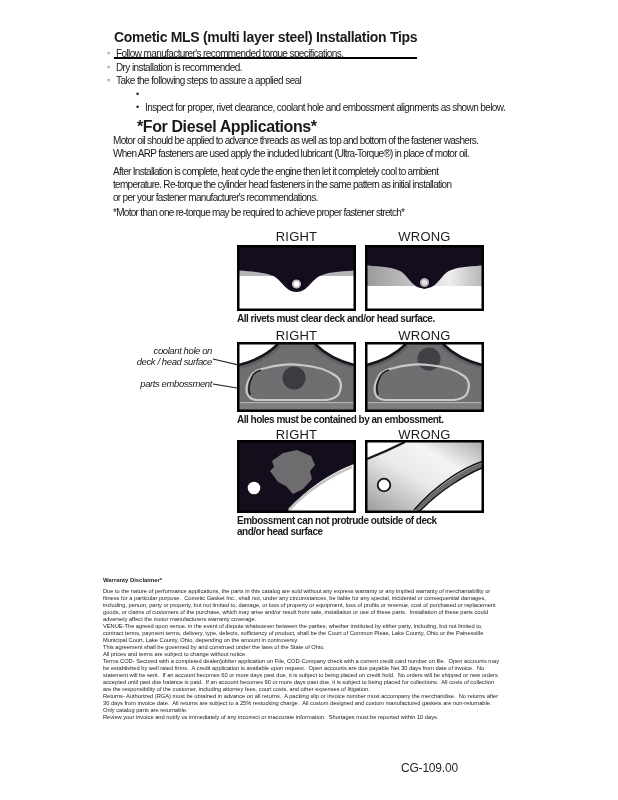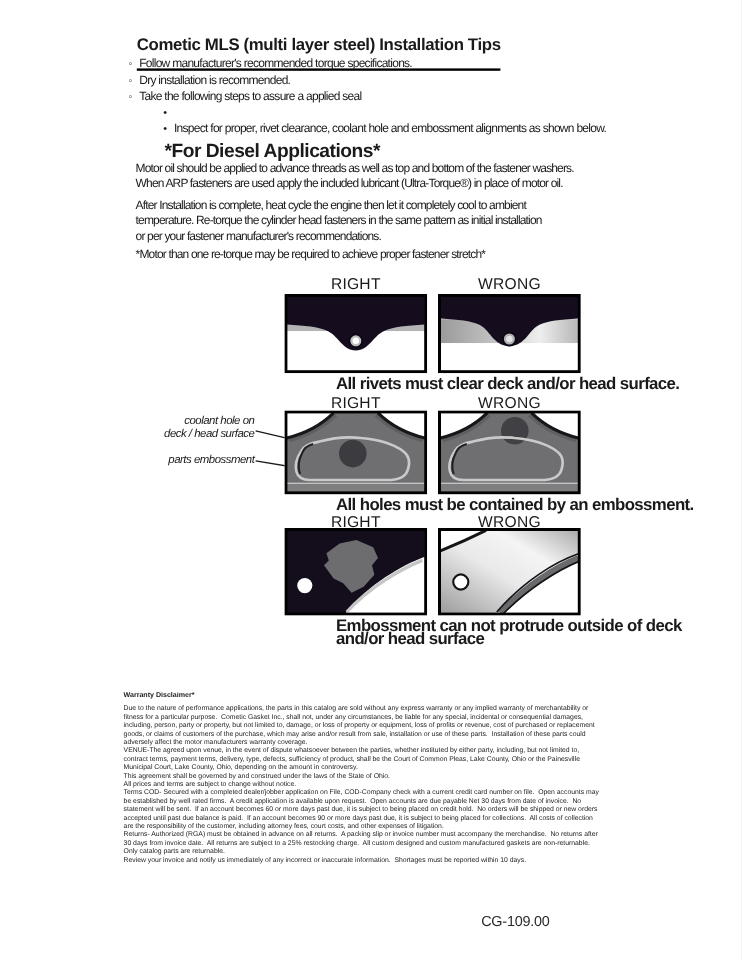--- a/index.html
+++ b/index.html
@@ -17,21 +17,21 @@
   
   .bullets{left:107px;top:47px;font-size:10px;letter-spacing:-0.6px;}
   .brow{display:flex;line-height:13.5px;white-space:pre;}
   .brow.sub{padding-left:29px;}
   .mk{width:9px;flex:0 0 9px;font-size:9px;letter-spacing:0;}
   
   .dheading{left:113px;top:118px;font-size:16px;font-weight:bold;letter-spacing:-0.4px;white-space:pre;margin-left:24px;}
   .para{left:113px;font-size:10px;letter-spacing:-0.7px;line-height:13px;white-space:pre;}
   
   .rw-label{width:119px;text-align:center;font-size:13px;letter-spacing:0.2px;white-space:pre;}
-  .caption{font-size:14px;font-weight:600;letter-spacing:-0.5px;line-height:10.5px;white-space:pre;margin-left:43px;}
+  .caption{font-size:10px;font-weight:600;letter-spacing:-0.5px;line-height:10.5px;white-space:pre;}
   .panel{display:block;}
   .side-label{font-size:9.5px;letter-spacing:-0.4px;line-height:11px;text-align:right;width:120px;white-space:pre;font-style:italic;}
   
   .disclaimer{left:103px;top:577px;width:440px;font-size:5.7px;line-height:7px;color:#222;}
   .disclaimer p{margin:0;white-space:pre;}
   .disclaimer .h{font-weight:bold;font-size:5.9px;margin-bottom:4px;}
   .mb7{margin-bottom:7px;}
   .mb6{margin-bottom:6px;}
   .mb0{margin-bottom:0;}
   

